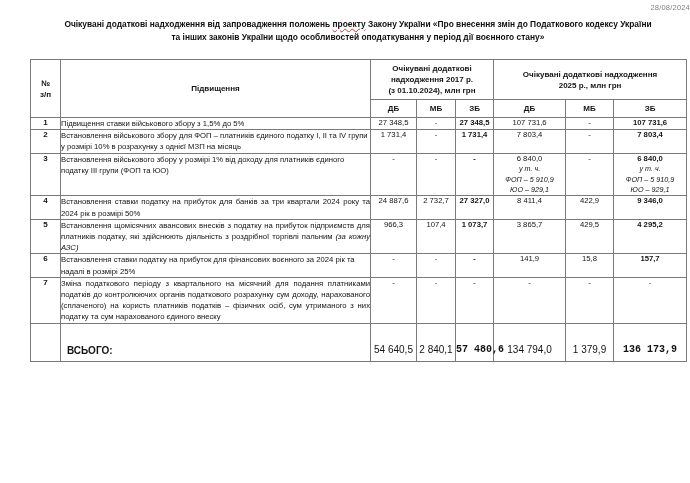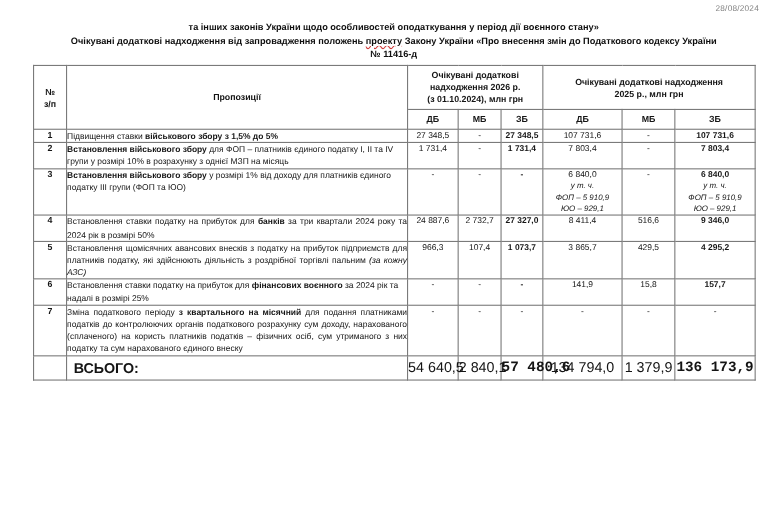--- a/index.html
+++ b/index.html
@@ -136,70 +136,69 @@
   td.val.bold { font-weight: bold; }
   td.val .sub-note {
     display: block;
     font-style: italic;
     font-weight: normal;
     font-size: 7.2px;
     line-height: 10.4px;
   }
   td.val .sub-note.b { font-weight: normal; }
 
-  b.em { font-weight: bold; }
+  b.em { font-weight: normal; }
   i.it { font-style: italic; }
 
   
   tr.total td {
     font-weight: bold;
-    font-size: 13px;
-    padding-top: 5px;
+    font-size: 10px;
+    padding-top: 21px;
     padding-bottom: 5px;
     vertical-align: middle;
   }
   tr.total td.prop { padding-left: 6px; }
   tr.total td.val { font-weight: normal; }
   tr.total td.val.bold { font-weight: bold; font-family: Liberation Mono, monospace; }
 </style>
 </head>
 <body>
 
 <div class="page">
 
   <div class="date-stamp">28/08/2024</div>
 
   <div class="title-block">
+    <span class="title-line"><span>Очікувані додаткові надходження від запровадження положень </span><span class="spell">проекту</span><span> Закону України «Про внесення змін до Податкового кодексу України</span></span>
     <span class="title-line">та інших законів України щодо особливостей оподаткування у період дії воєнного стану»</span>
-    <span class="title-line"><span>Очікувані додаткові надходження від запровадження положень </span><span class="spell">проекту</span><span> Закону України «Про внесення змін до Податкового кодексу України</span></span>
-    <span class="title-line doc-no">№ 11416-д</span>
   </div>
 
   <div class="tbl-wrap">
     <table class="main">
       <colgroup>
         <col class="c-num">
           <col class="c-prop">
         <col class="c-db24">
           <col class="c-mb24">
           <col class="c-zb24">
         <col class="c-db25">
           <col class="c-mb25">
           <col class="c-zb25">
       </colgroup>
       <thead>
         <tr>
           <th class="h-num" rowspan="2">
             <span>№</span><br>
             <span>з/п</span>
           </th>
-          <th class="h-prop" rowspan="2">Пропозиції</th>
+          <th class="h-prop" rowspan="2">Підвищення</th>
           <th class="h-grp-2024" colspan="3">
             <span>Очікувані додаткові</span><br>
-            <span>надходження  2026 р.</span><br>
+            <span>надходження  2017 р.</span><br>
             <span>(з 01.10.2024), млн грн</span>
           </th>
           <th class="h-grp-2025" colspan="3">
             <span>Очікувані додаткові надходження</span><br>
             <span>2025 р., млн грн</span>
           </th>
         </tr>
         <tr>
           <th class="sub">ДБ</th>
           <th class="sub">МБ</th>
@@ -254,21 +253,21 @@
           </td>
         </tr>
 
         <tr>
           <td class="num">4</td>
           <td class="prop"><span>Встановлення ставки податку на прибуток для </span><b class="em">банків</b><span> за три квартали 2024 року та 2024 рік в розмірі 50%</span></td>
           <td class="val">24 887,6</td>
           <td class="val">2 732,7</td>
           <td class="val bold">27 327,0</td>
           <td class="val">8 411,4</td>
-          <td class="val">516,6</td>
+          <td class="val">422,9</td>
           <td class="val bold">9 346,0</td>
         </tr>
 
         <tr>
           <td class="num">5</td>
           <td class="prop"><span>Встановлення щомісячних авансових внесків з податку на прибуток підприємств для платників податку, які здійснюють діяльність з роздрібної торгівлі пальним </span><i class="it">(за кожну АЗС)</i></td>
           <td class="val">966,3</td>
           <td class="val">107,4</td>
           <td class="val bold">1 073,7</td>
           <td class="val">3 865,7</td>

